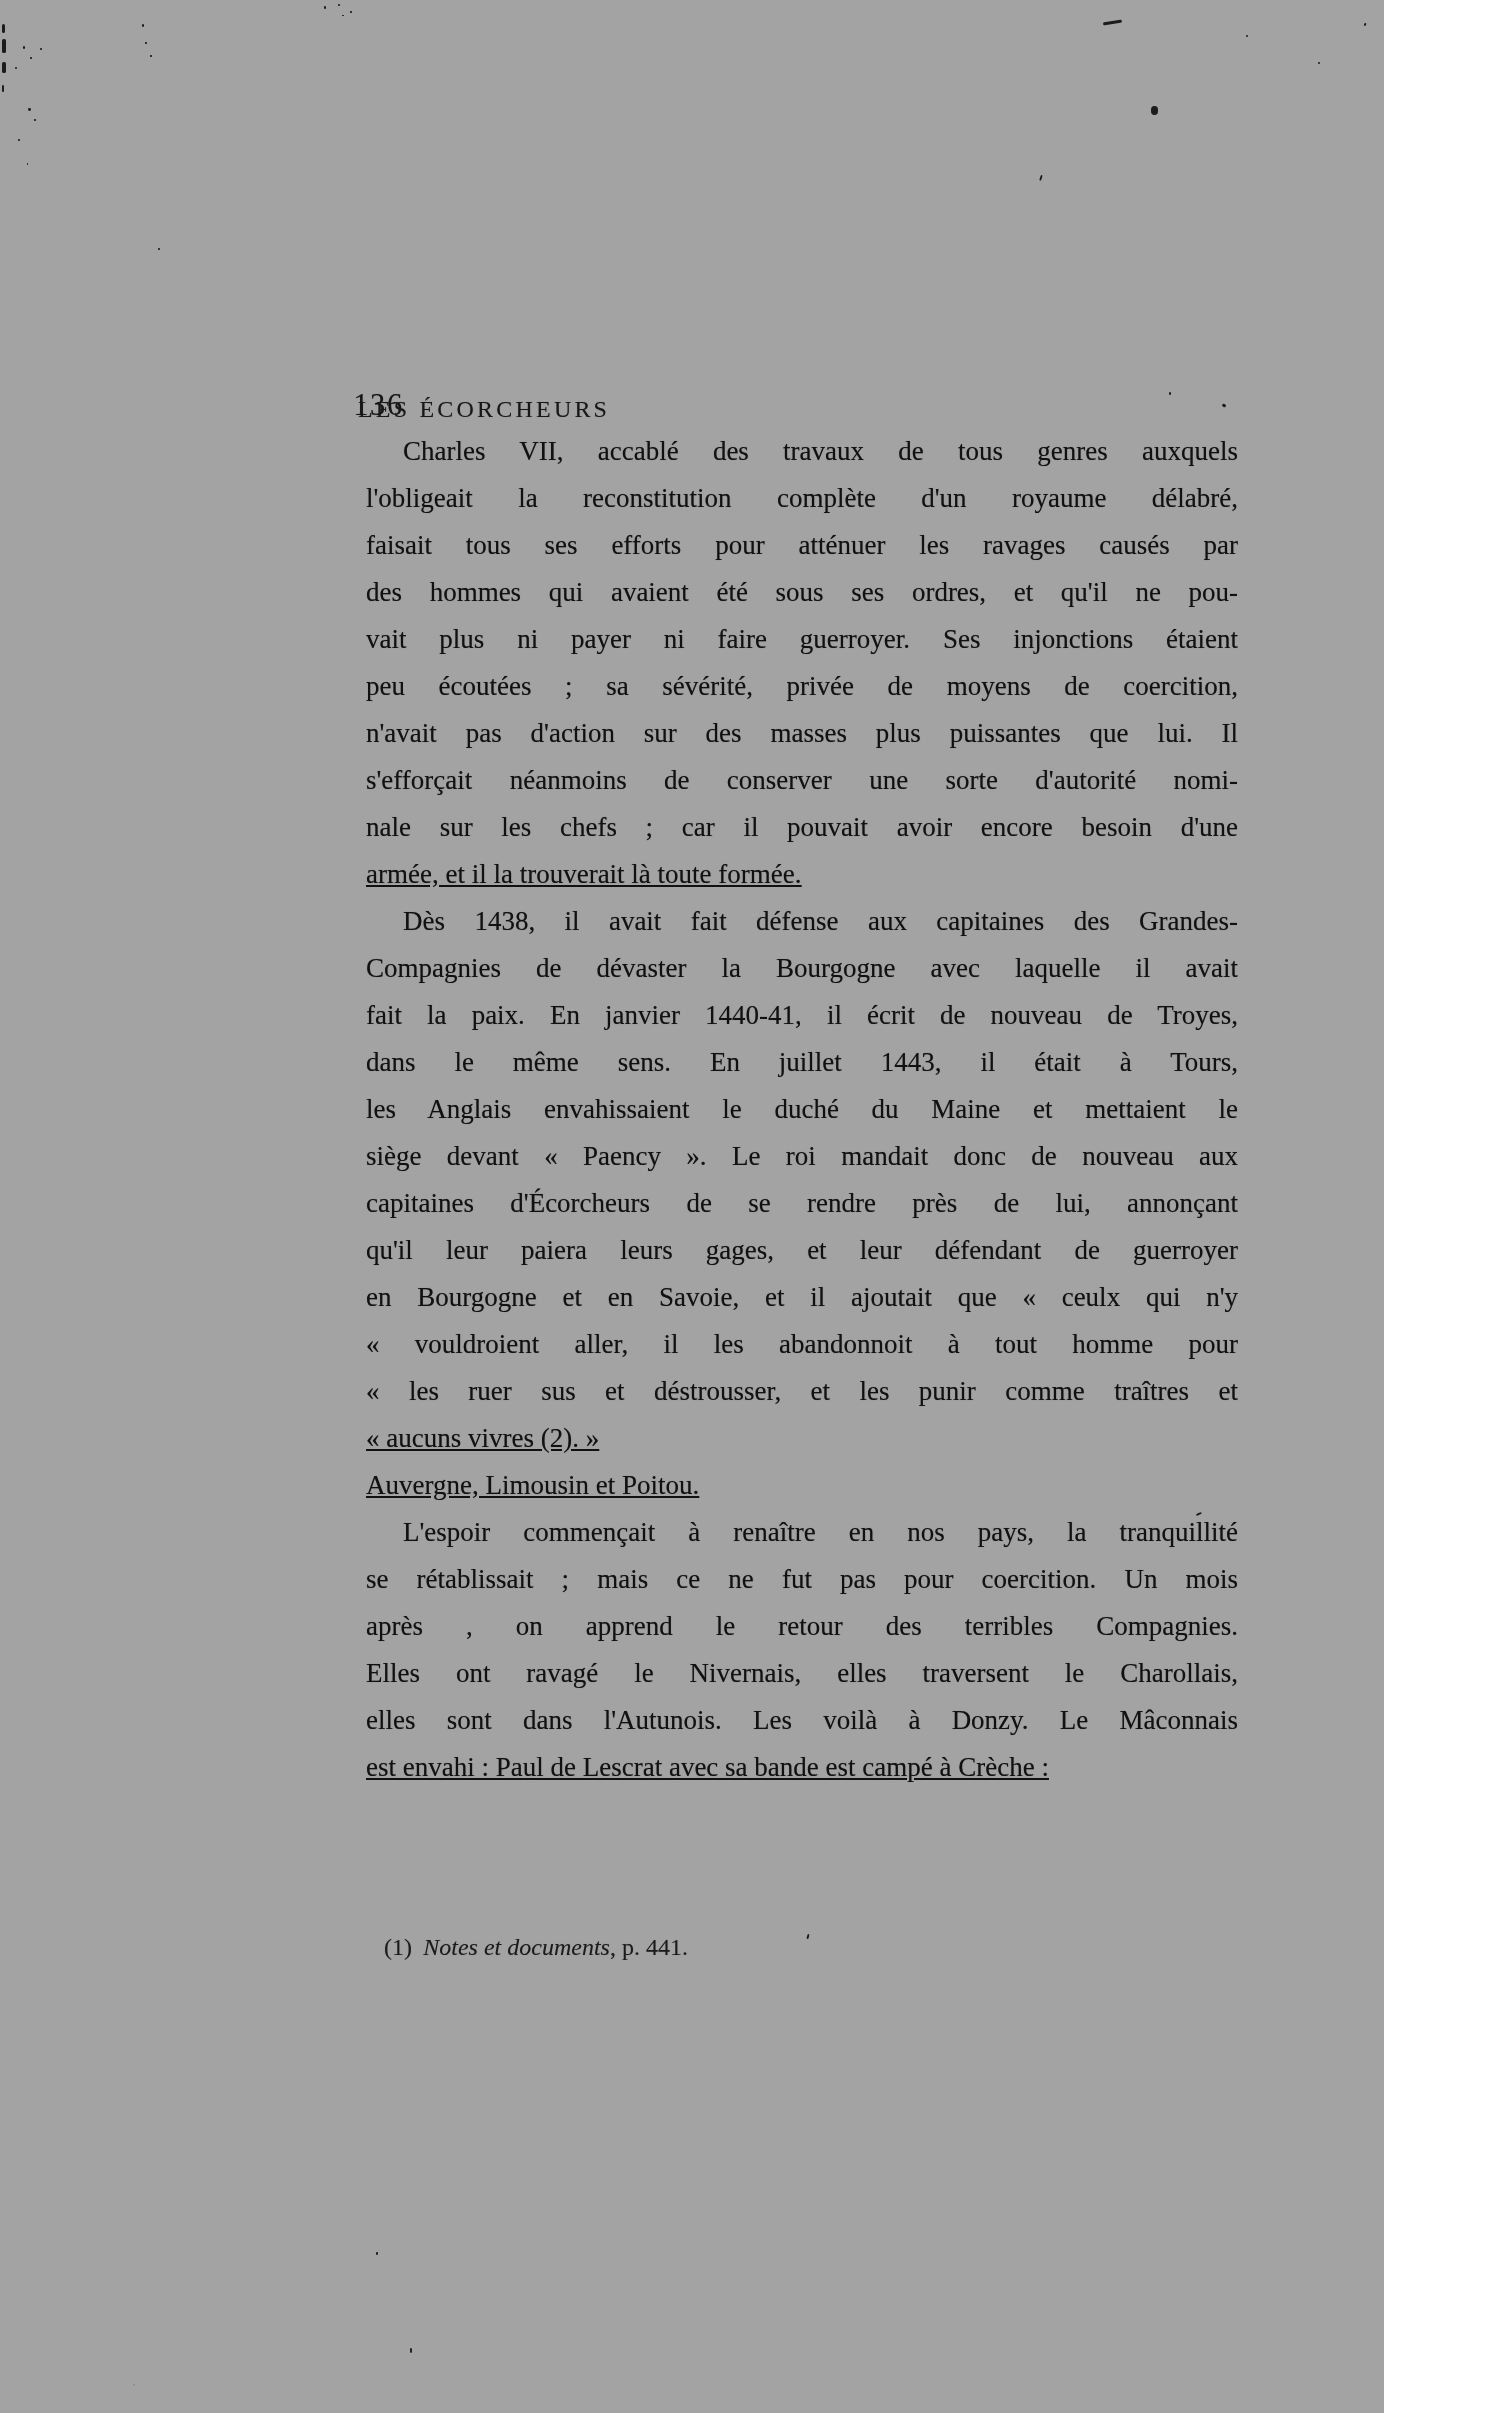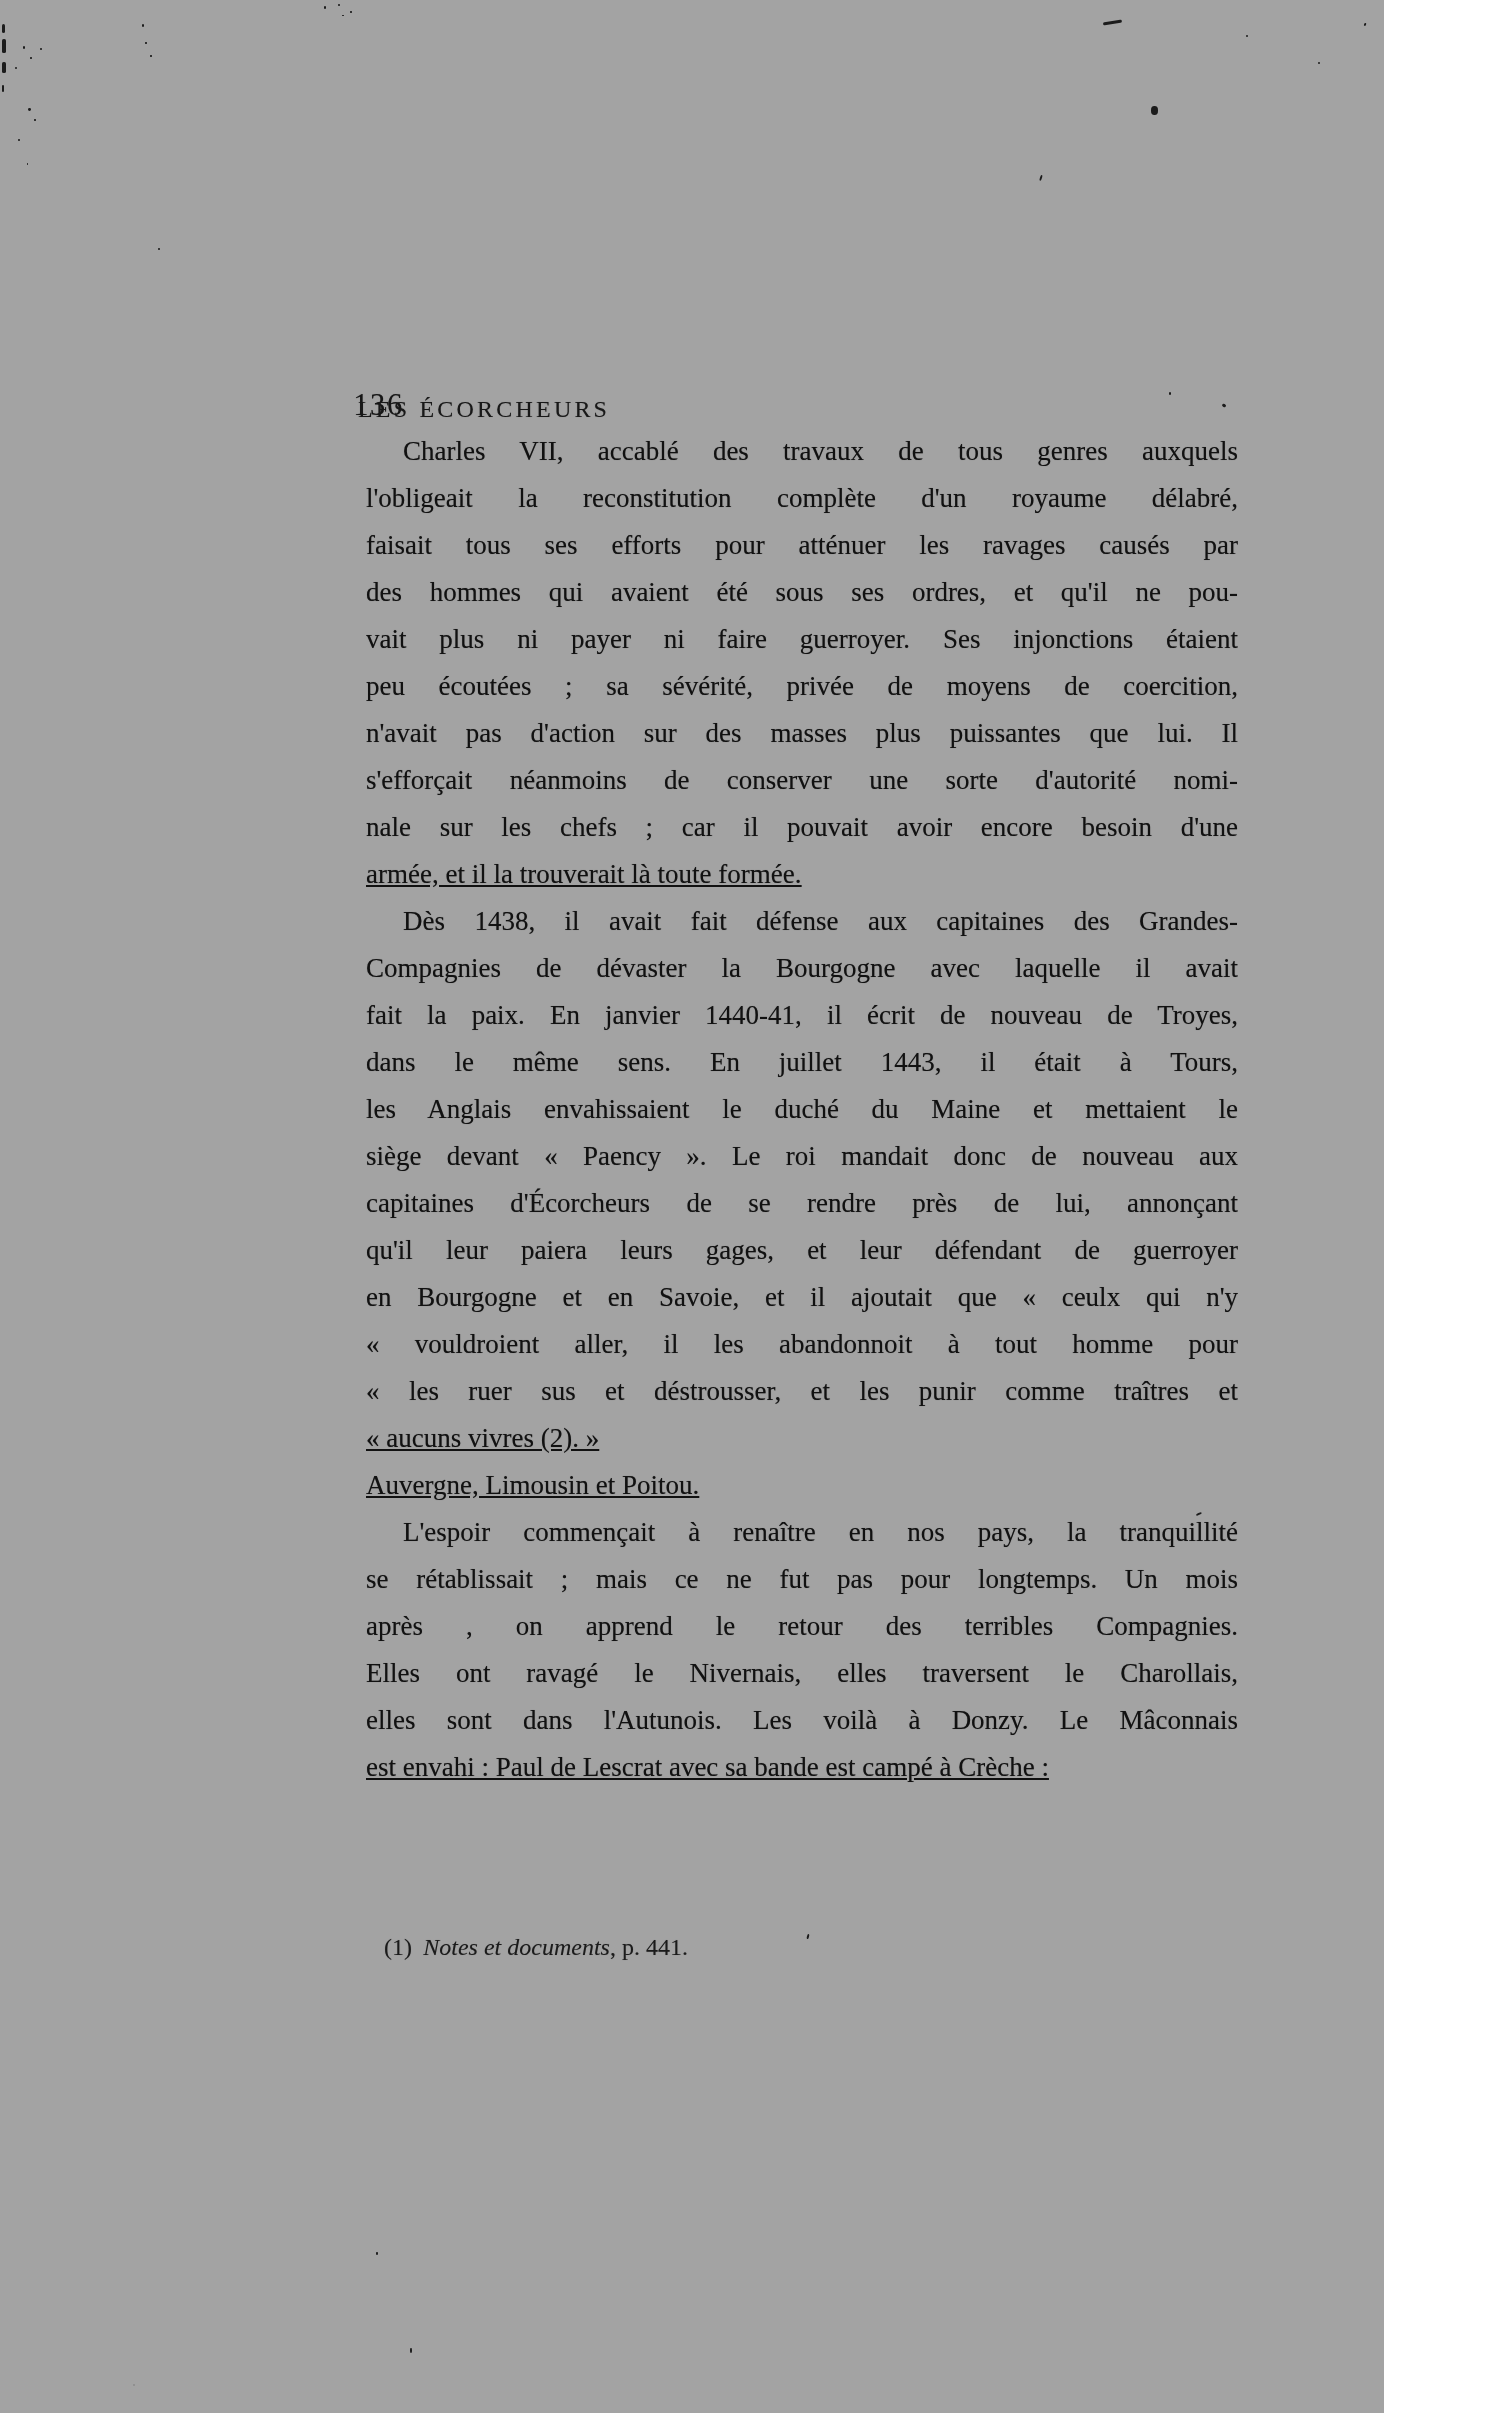--- a/index.html
+++ b/index.html
@@ -126,21 +126,21 @@
       <div class="line">« les ruer sus et déstrousser, et les punir comme traîtres et</div>
       <div class="line end">« aucuns vivres (2). »</div>
     </div>
 
     <div class="para">
       <div class="line end">Auvergne, Limousin et Poitou.</div>
     </div>
 
     <div class="para">
       <div class="line ind">L'espoir commençait à renaître en nos pays, la tranquillité</div>
-      <div class="line">se rétablissait ; mais ce ne fut pas pour longtemps. Un mois</div>
+      <div class="line">se rétablissait ; mais ce ne fut pas pour coercition. Un mois</div>
       <div class="line">après , on apprend le retour des terribles Compagnies.</div>
       <div class="line">Elles ont ravagé le Nivernais, elles traversent le Charollais,</div>
       <div class="line">elles sont dans l'Autunois. Les voilà à Donzy. Le Mâconnais</div>
       <div class="line end">est envahi : Paul de Lescrat avec sa bande est campé à Crèche :</div>
     </div>
 
   </div>
 
   <div class="footnote">
     <span class="marker">(1)</span><span class="work">Notes et documents</span><span>, p. 441.</span>

